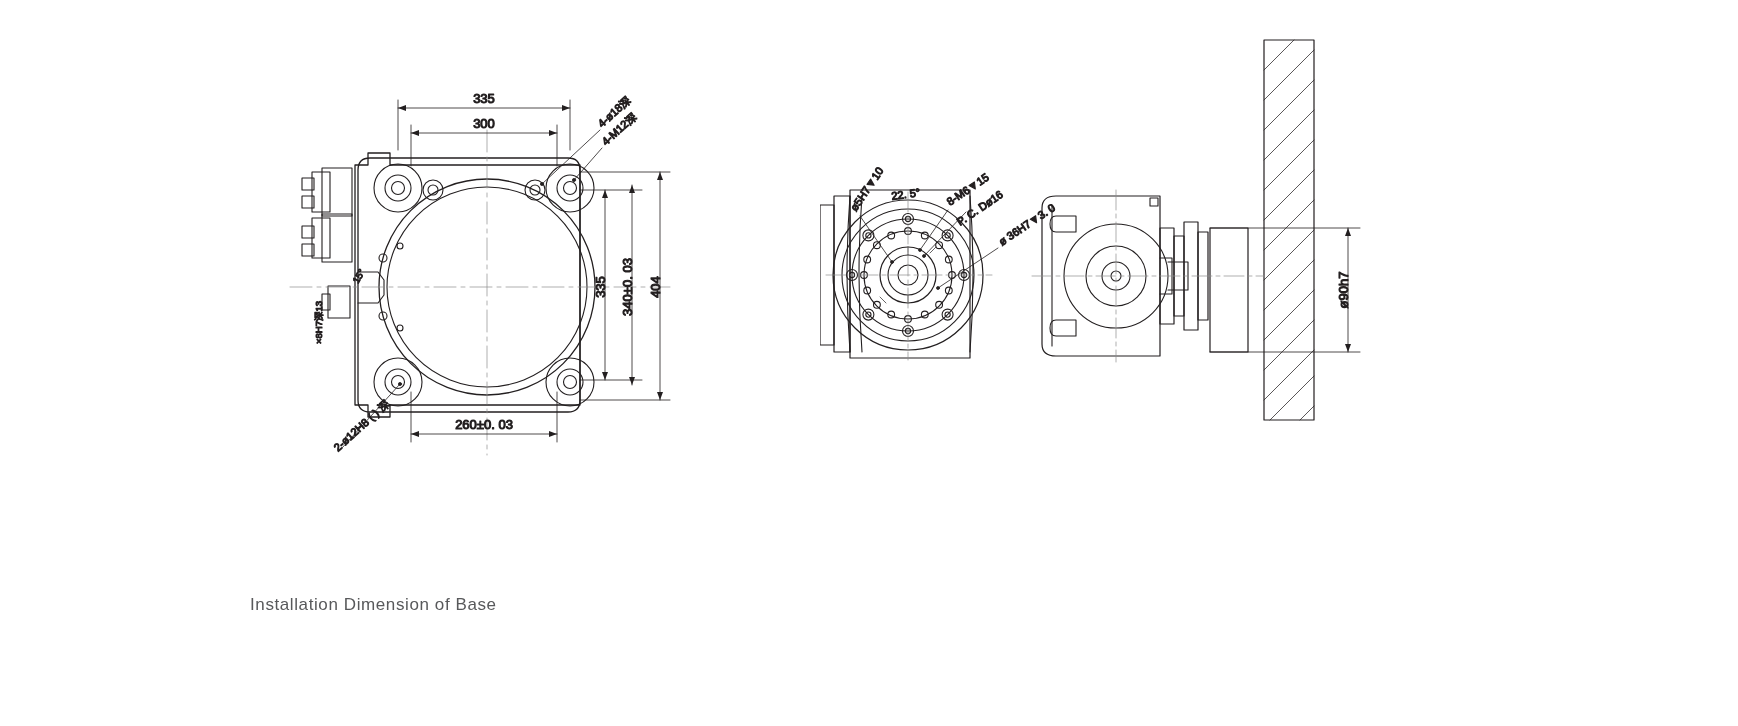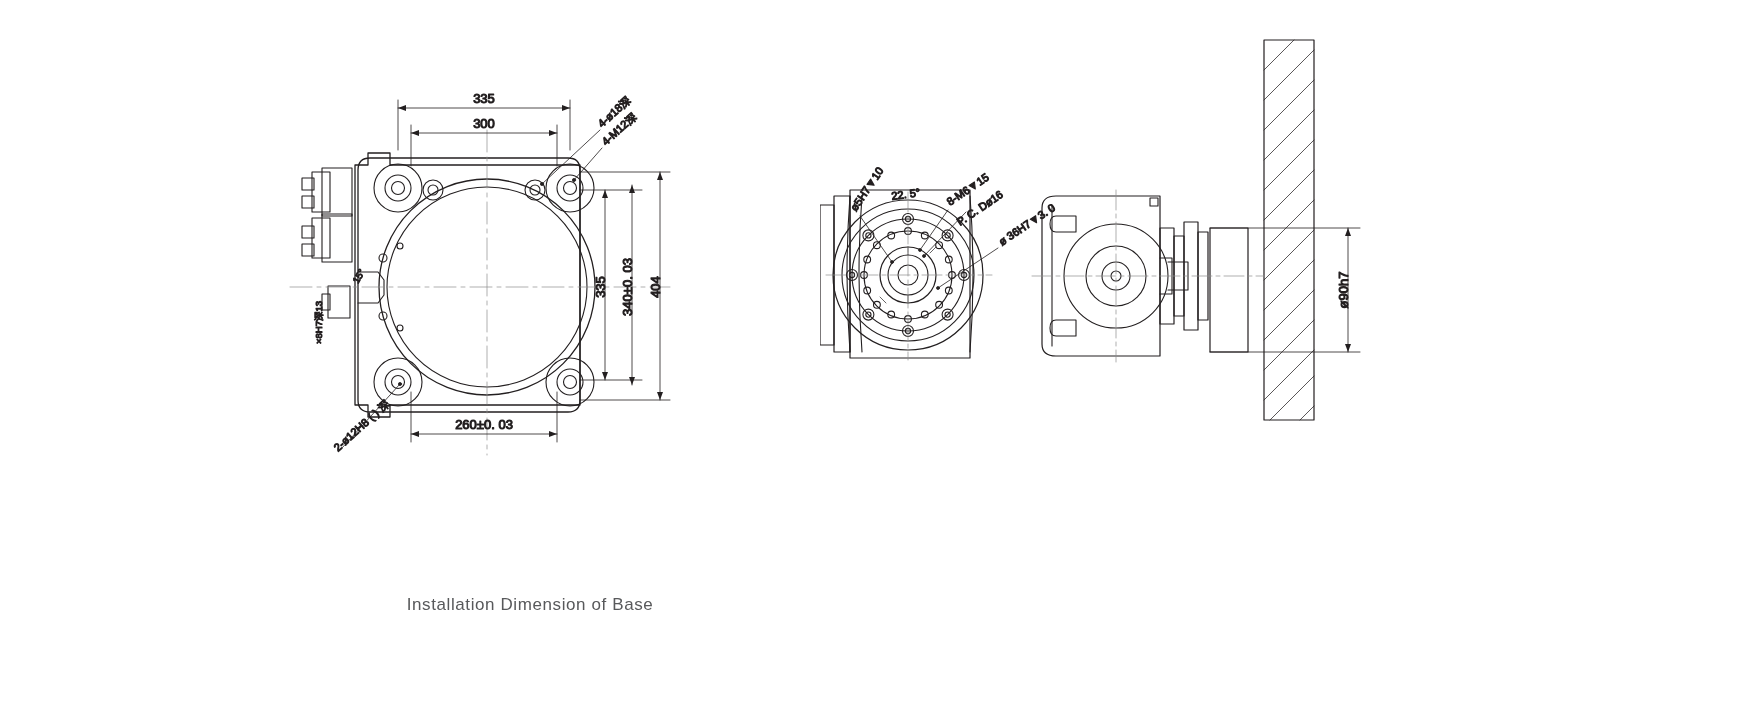--- a/index.html
+++ b/index.html
@@ -24,21 +24,21 @@
     position: absolute;
     top: 0;
     height: 726px;
   }
   #panel-base { left: 250px; width: 560px; }
   #panel-flange { left: 820px; width: 640px; }
 
   .caption {
     position: absolute;
     width: 100%;
-    text-align: center;
+    text-align: left;
     top: 595px;
     font-size: 17px;
     letter-spacing: 0.6px;
     color: #58595b;
     font-family: "Liberation Sans", sans-serif;
   }
   .dwg {
     position: absolute;
     left: 0;
     top: 0;

